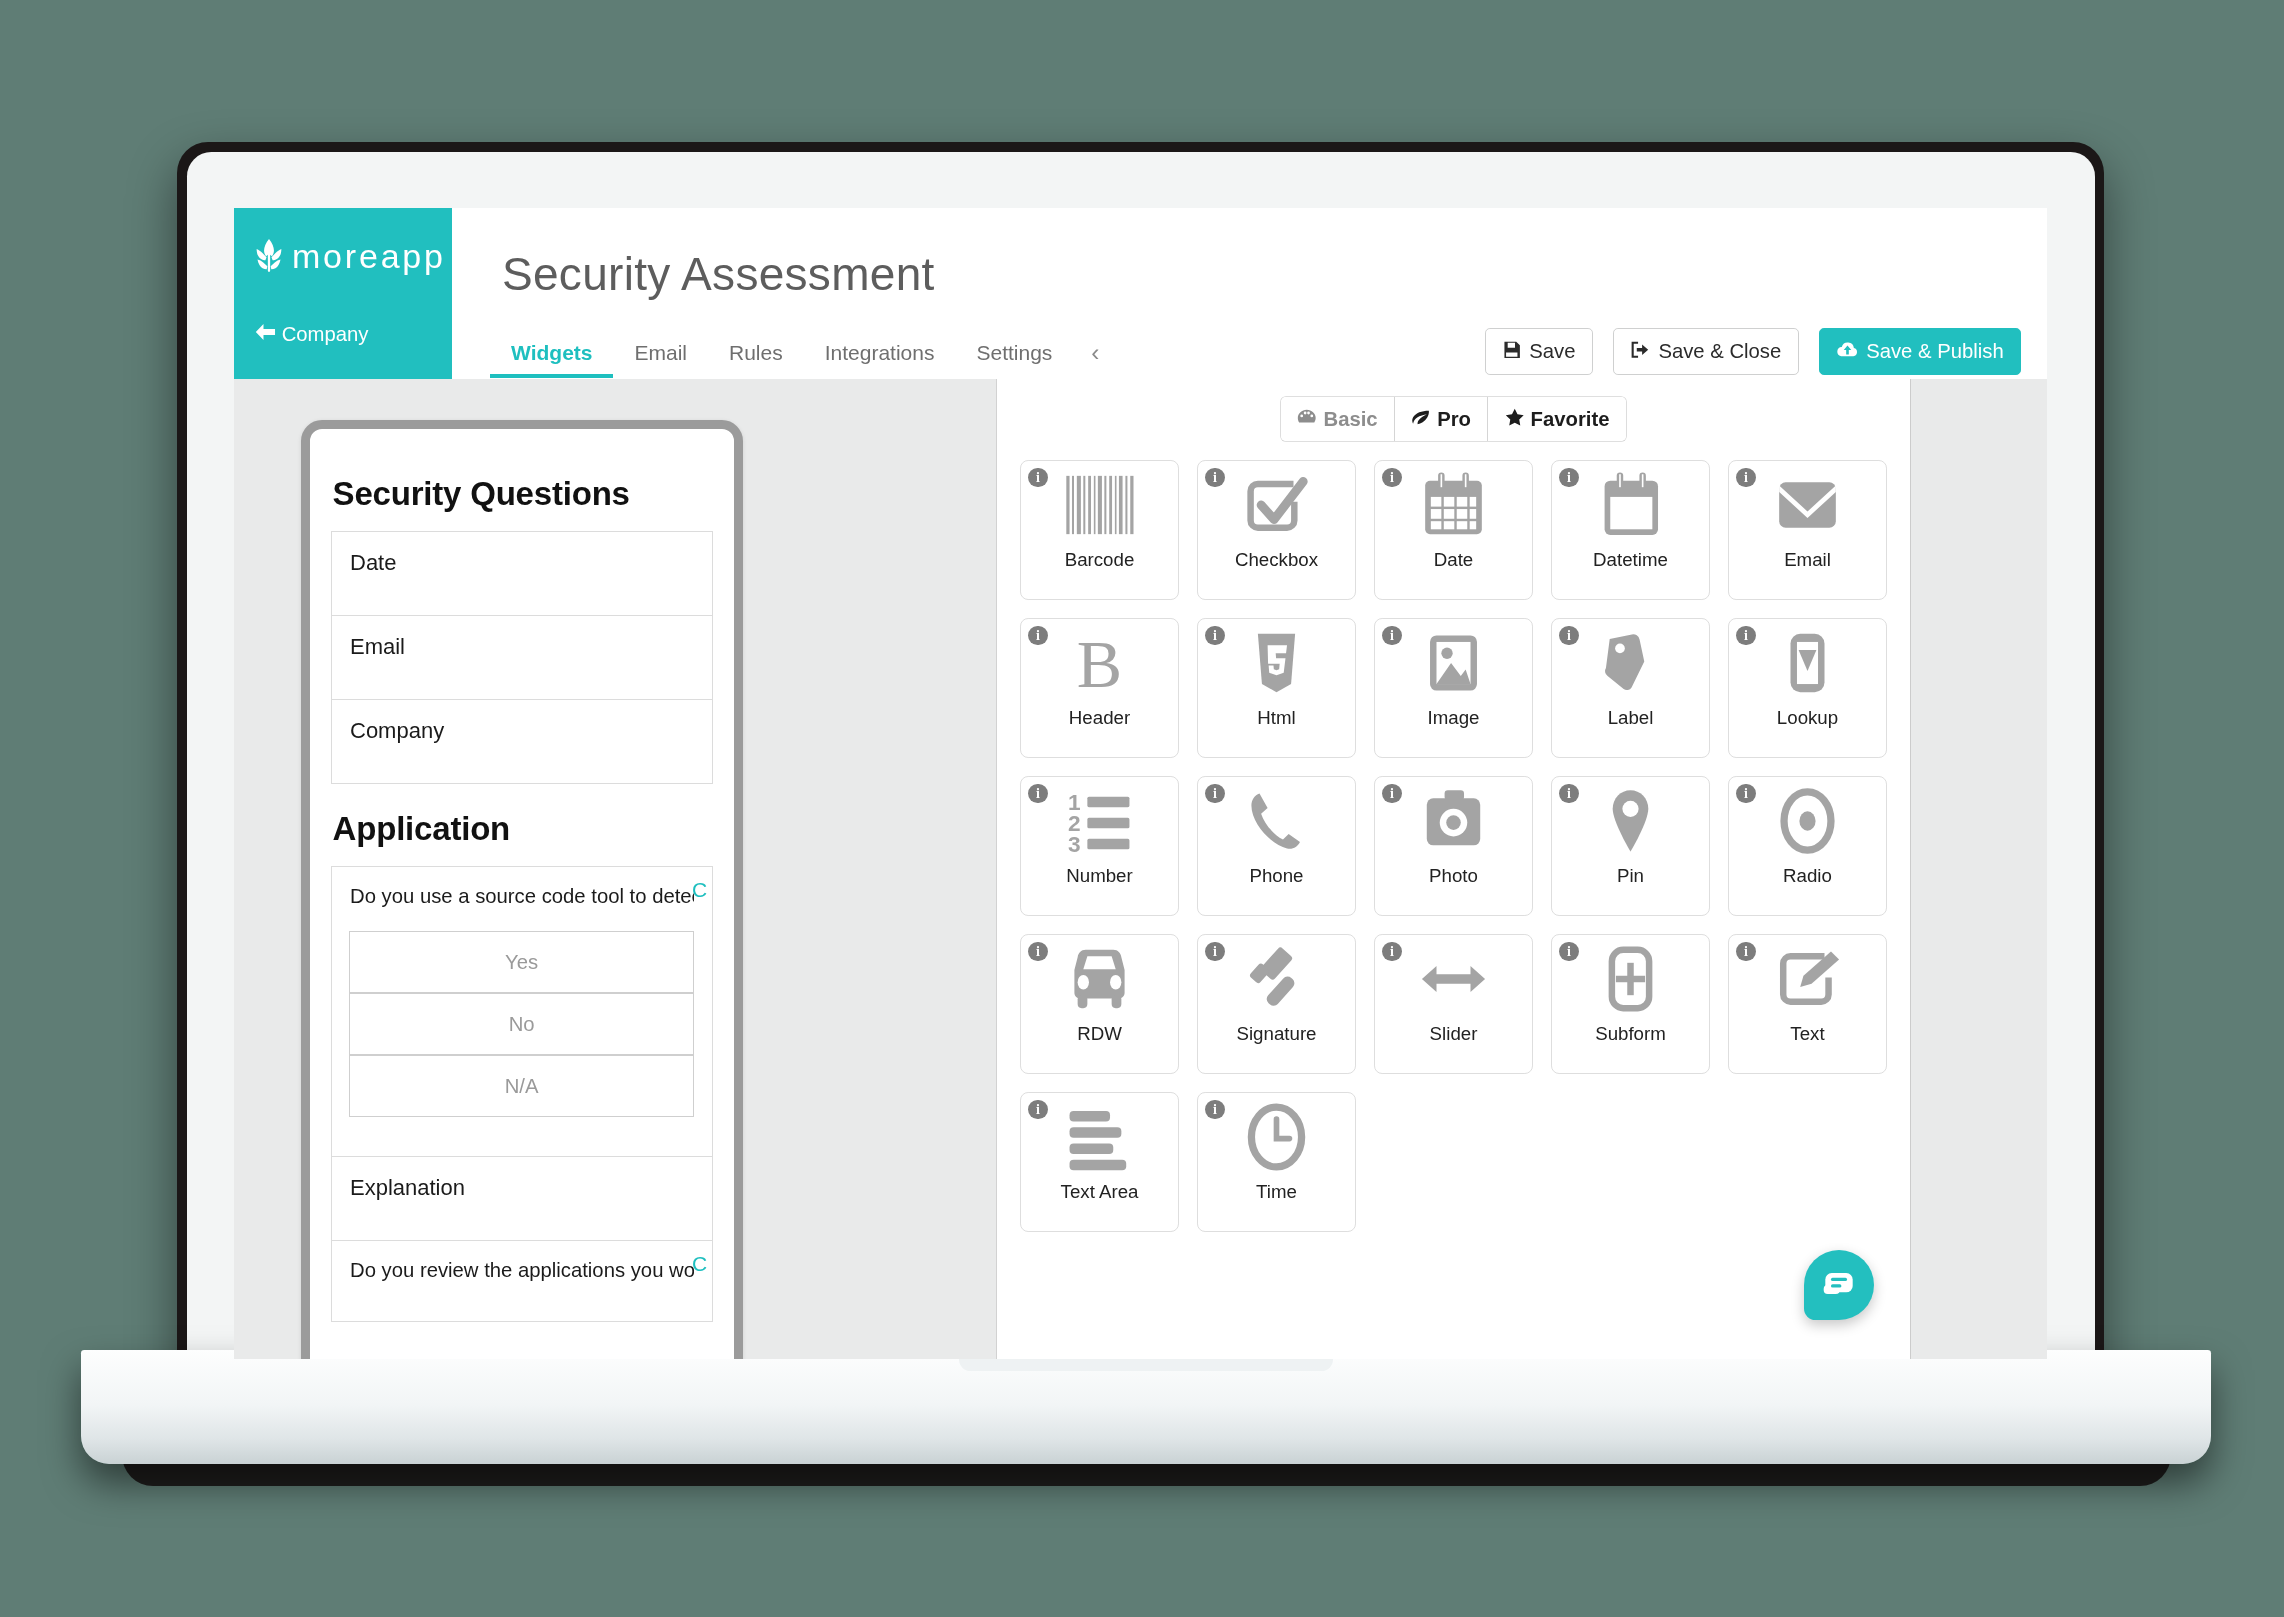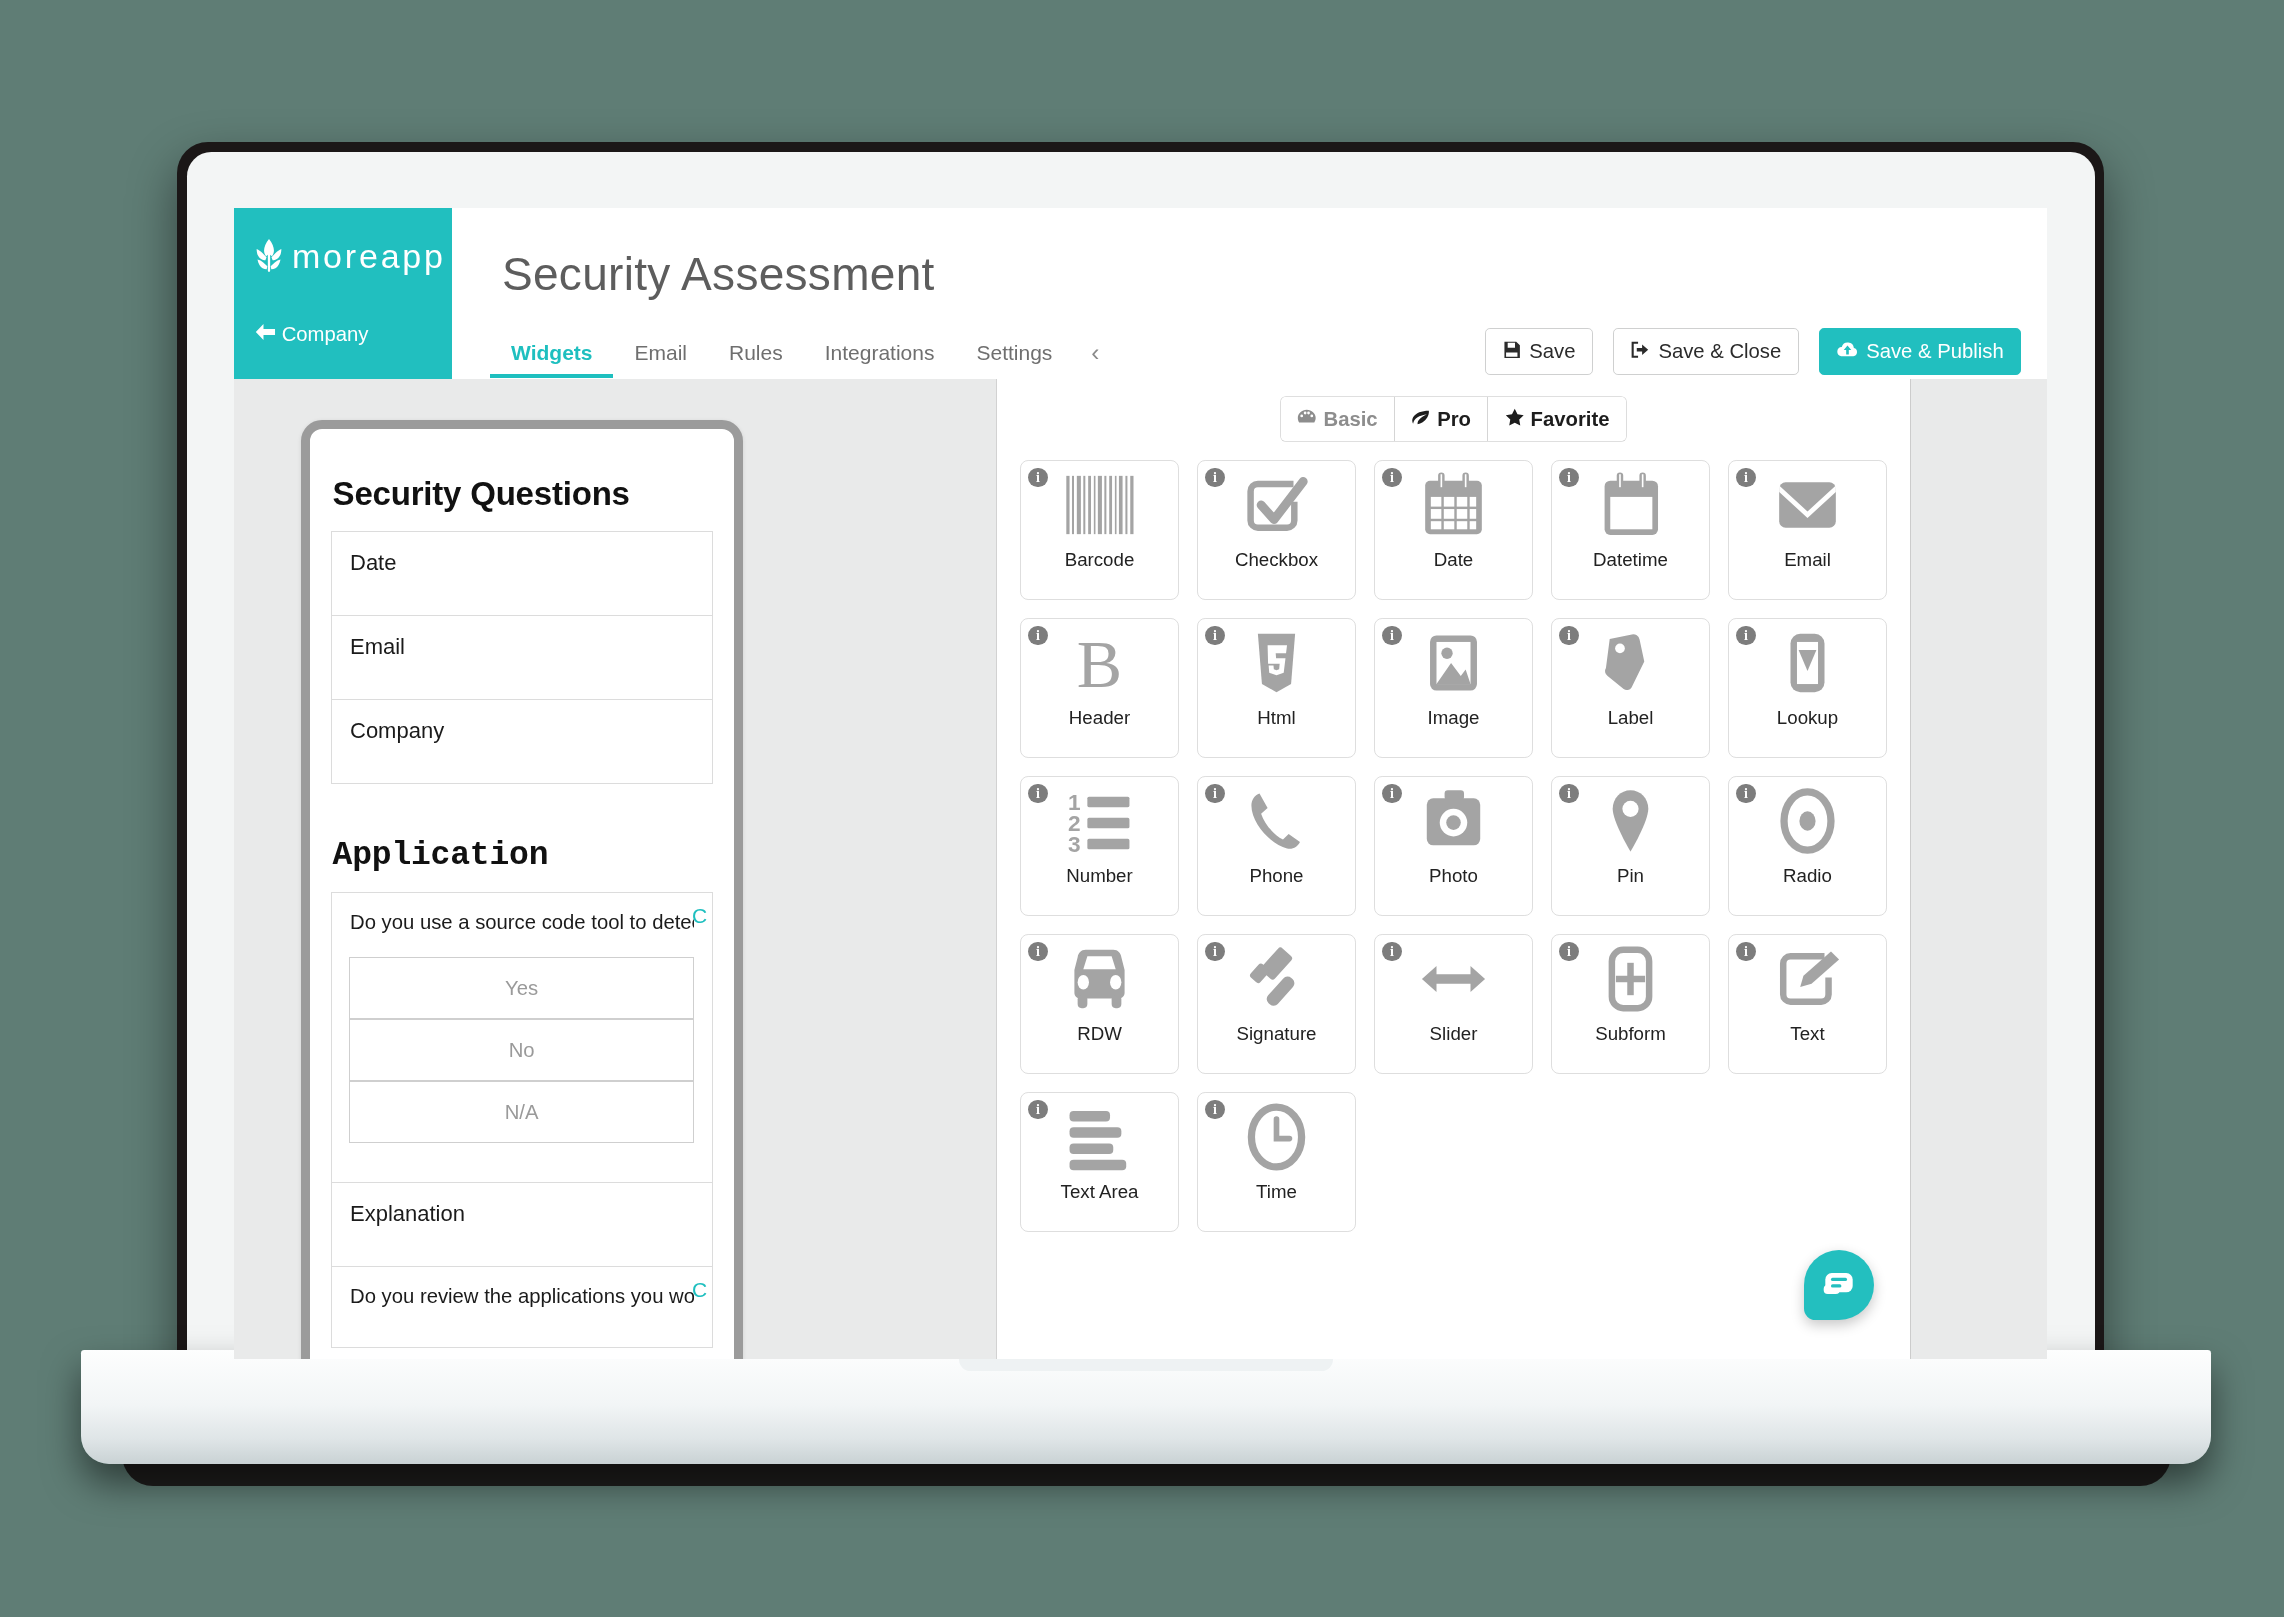--- a/index.html
+++ b/index.html
@@ -321,21 +321,21 @@
                 <div class="field-label">Date</div>
               </div>
               <div class="field-row">
                 <div class="field-label">Email</div>
               </div>
               <div class="field-row">
                 <div class="field-label">Company</div>
               </div>
             </div>
 
-            <div class="preview-h1" style="margin-top:53px;font-family:Liberation Mono, monospace;">Application</div>
+            <div class="preview-h1" style="margin-top:26px;">Application</div>
 
             <div class="field-group">
               <div class="field-row">
                 <div class="q-text">Do you use a source code tool to detect defects in the co</div>
                 <div class="q-mark">C</div>
                 <div class="yesno">
                   <div>Yes</div>
                   <div>No</div>
                   <div>N/A</div>
                 </div>

